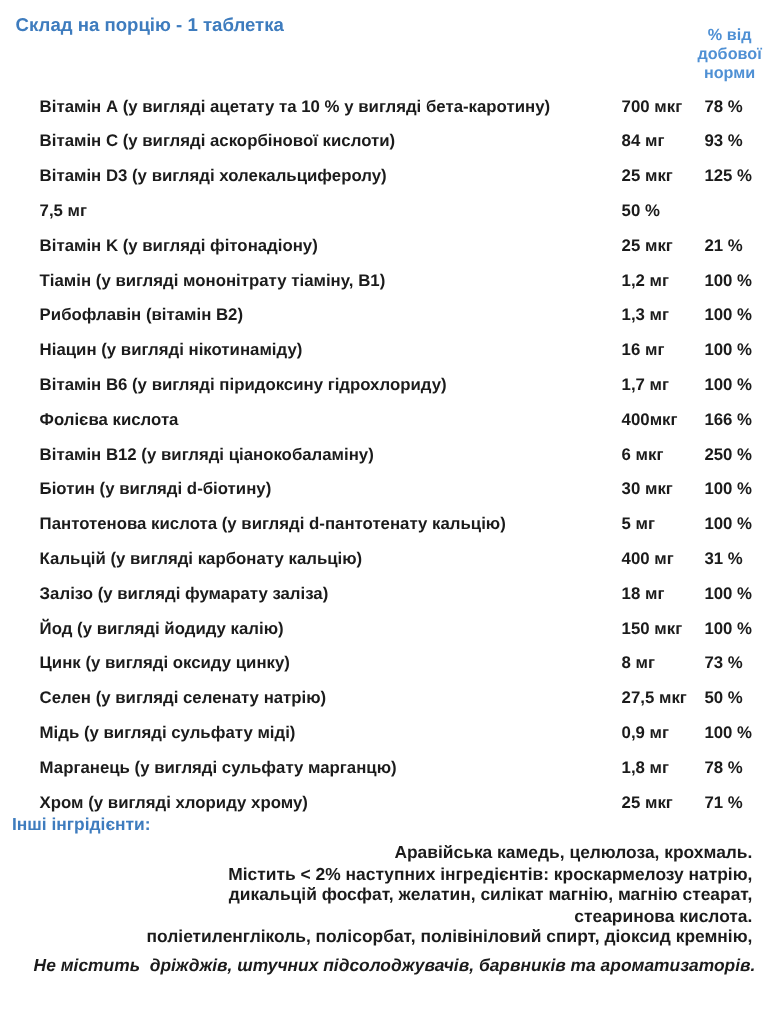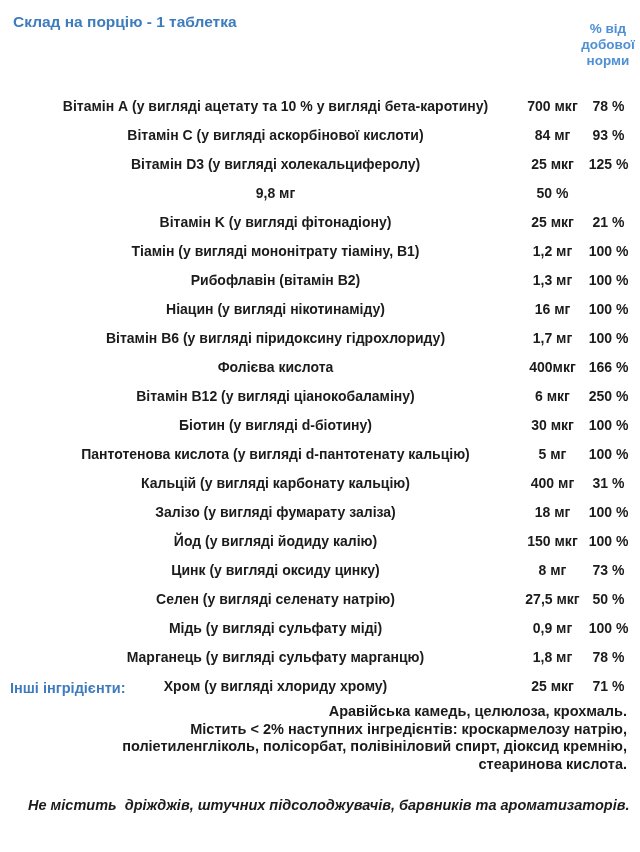--- a/index.html
+++ b/index.html
@@ -15,21 +15,21 @@
   }
   .title{
     position:absolute;left:13px;top:13px;
     font-size:15.5px;color:var(--blue);white-space:nowrap;
   }
   .pct-header{
     position:absolute;left:577px;top:21px;width:62px;
     font-size:13.5px;line-height:16px;color:var(--blue2);
   }
   .pct-header span{display:block;text-align:center;}
-  .rows{position:absolute;left:33px;top:92px;width:597px;text-align:center;}
+  .rows{position:absolute;left:33px;top:74px;width:597px;}
   .row{
     display:grid;grid-template-columns:485px 69px auto;
     height:29px;line-height:29px;font-size:14px;white-space:nowrap;
   }
   .cell{overflow:visible;}
   .other-heading{
     position:absolute;left:10px;top:680px;
     font-size:14.5px;color:var(--blue);white-space:nowrap;
   }
   .olines{
@@ -68,21 +68,21 @@
     <span class="cell pct">93 %</span>
   </div>
 
   <div class="row">
     <span class="cell name">Вітамін D3 (у вигляді холекальциферолу)</span>
     <span class="cell amount">25 мкг</span>
     <span class="cell pct">125 %</span>
   </div>
 
   <div class="row">
-    <span class="cell amount">9,8 мг</span>
+    <span class="cell amount">7,5 мг</span>
     <span class="cell pct">50 %</span>
   </div>
 
   <div class="row">
     <span class="cell name">Вітамін K (у вигляді фітонадіону)</span>
     <span class="cell amount">25 мкг</span>
     <span class="cell pct">21 %</span>
   </div>
 
   <div class="row">
@@ -180,17 +180,18 @@
     <span class="cell amount">25 мкг</span>
     <span class="cell pct">71 %</span>
   </div>
 </div>
 
 <div class="other-heading">Інші інгрідієнти:</div>
 
 <div class="olines" id="olines">
     <div class="oline oline-0">Аравійська камедь, целюлоза, крохмаль.</div>
     <div class="oline oline-1">Містить &lt; 2% наступних інгредієнтів: кроскармелозу натрію,</div>
+    <div class="oline oline-2">дикальцій фосфат, желатин, силікат магнію, магнію стеарат,</div>
+    <div class="oline oline-4">стеаринова кислота.</div>
     <div class="oline oline-3">поліетиленгліколь, полісорбат, полівініловий спирт, діоксид кремнію,</div>
-    <div class="oline oline-4">стеаринова кислота.</div>
   </div>
 
 <div class="note">Не містить  дріжджів, штучних підсолоджувачів, барвників та ароматизаторів.</div>
 
 </body></html>

